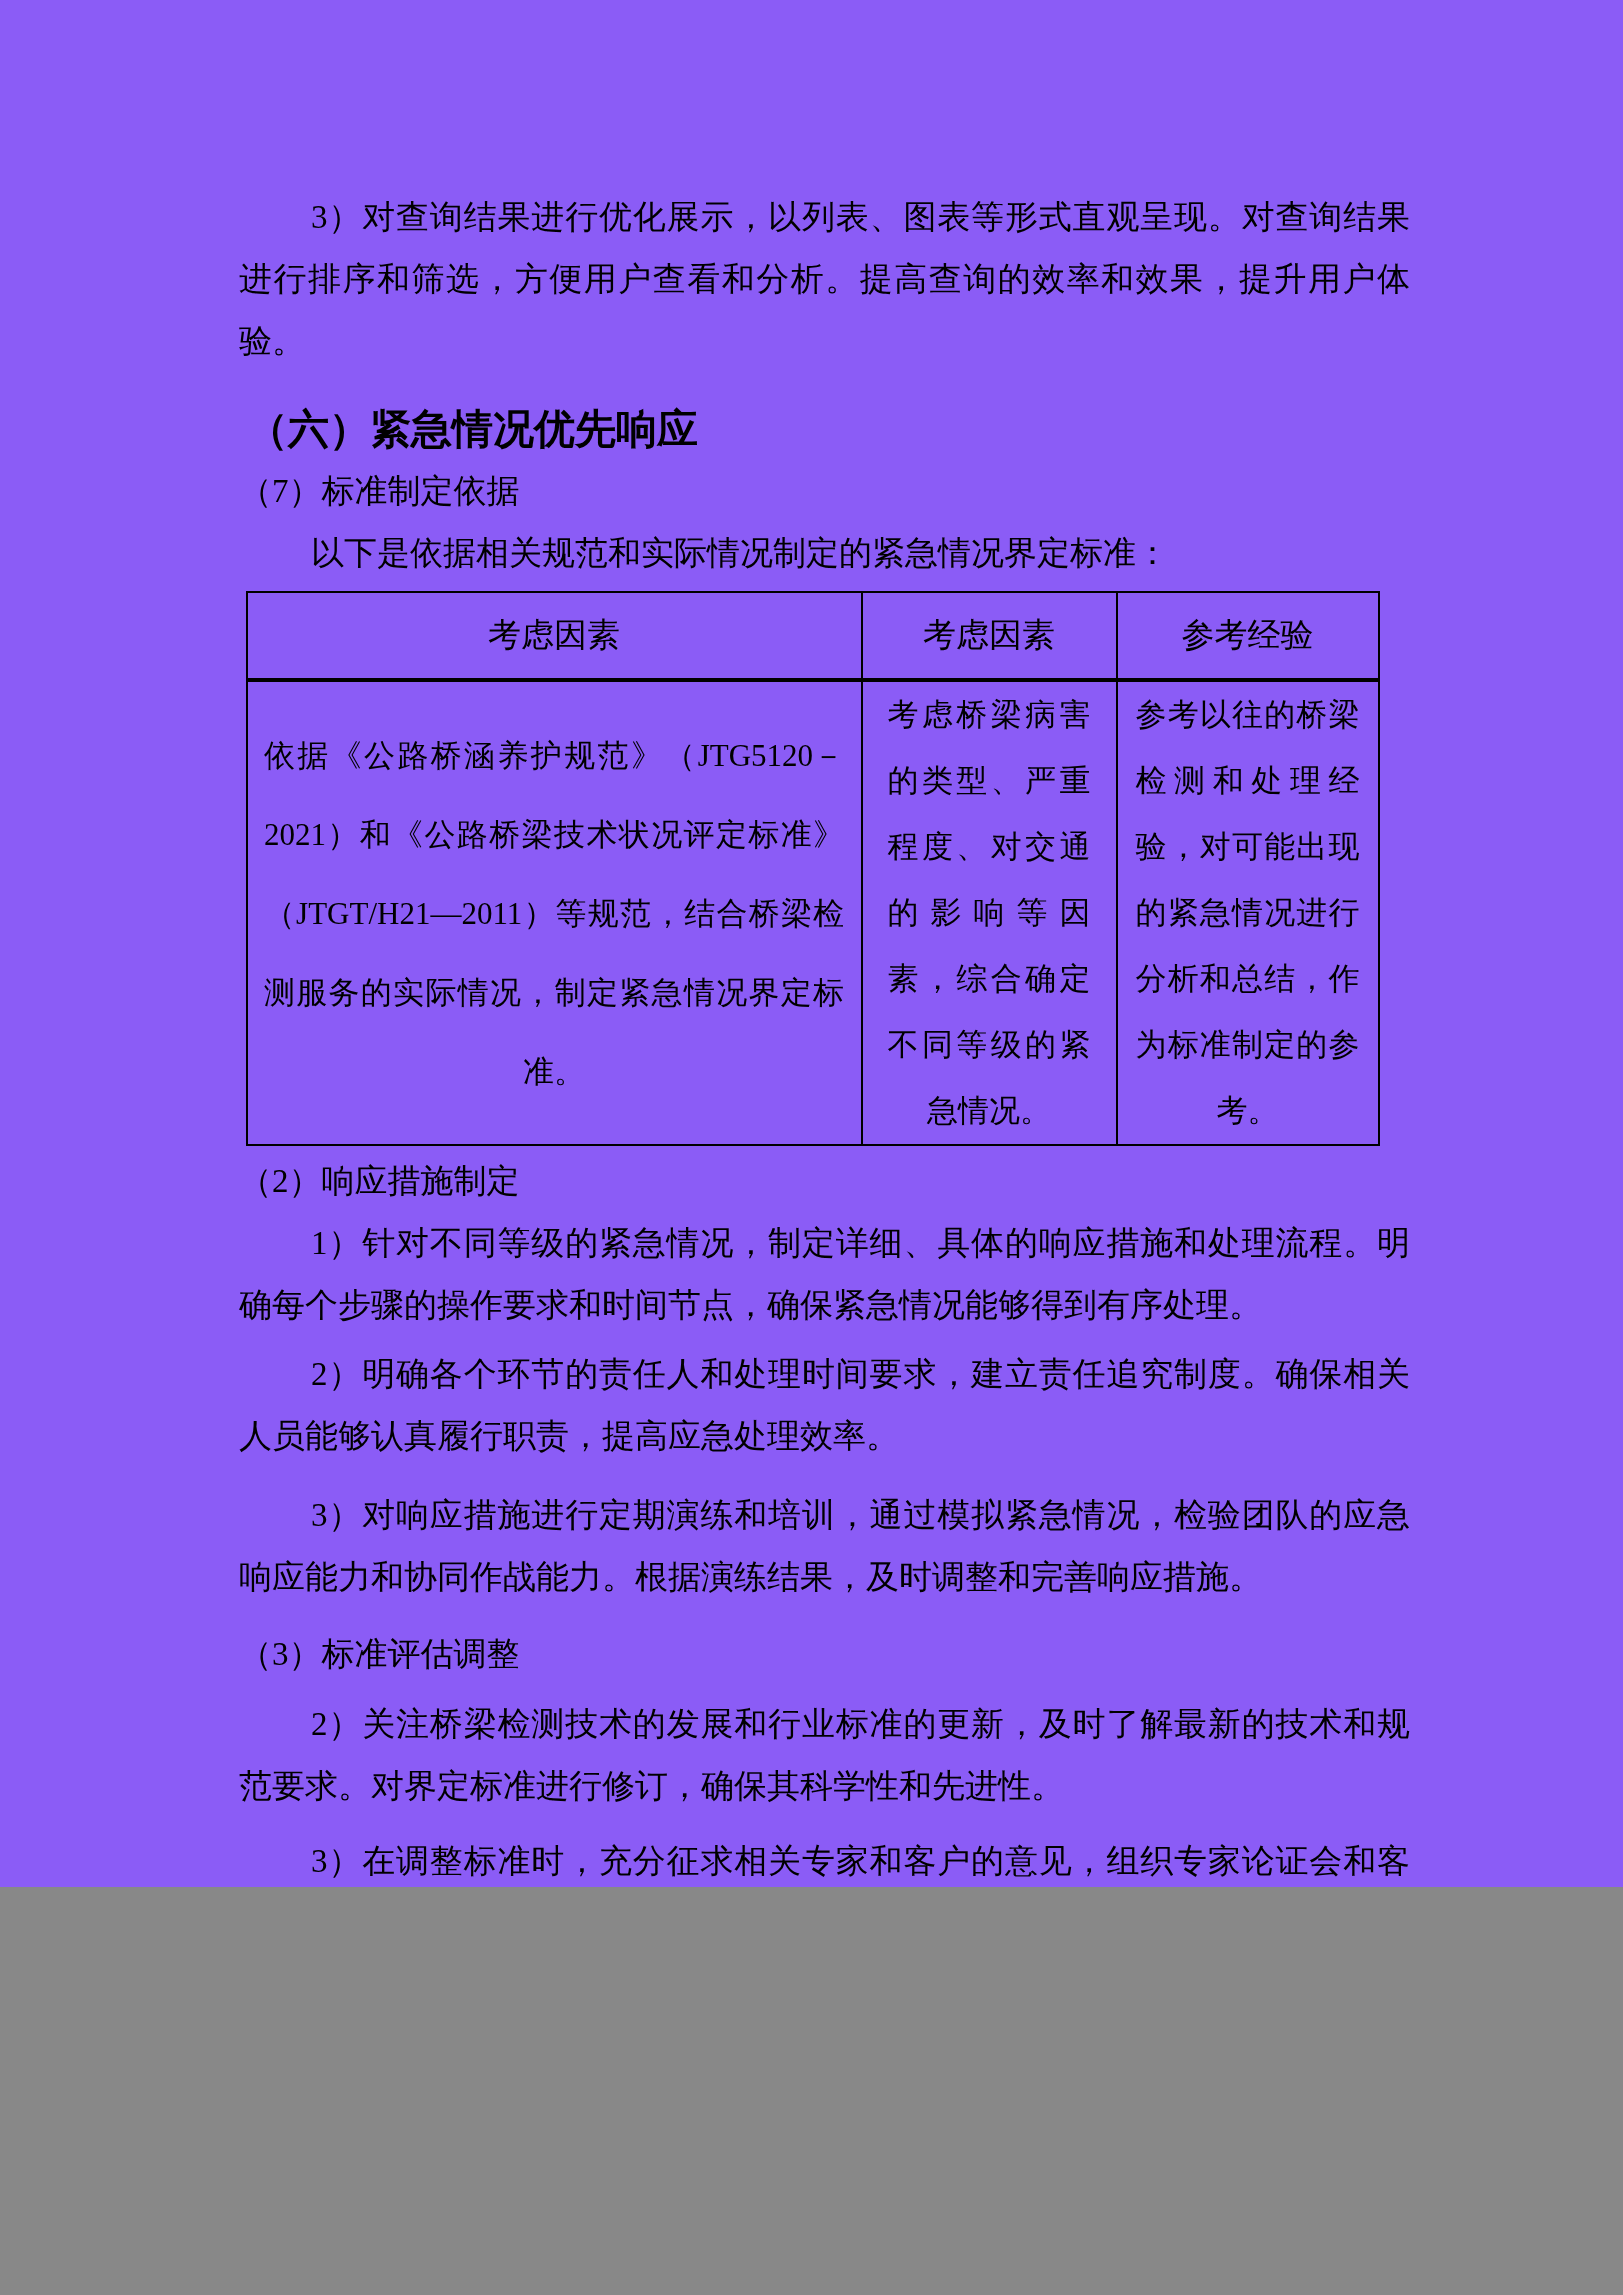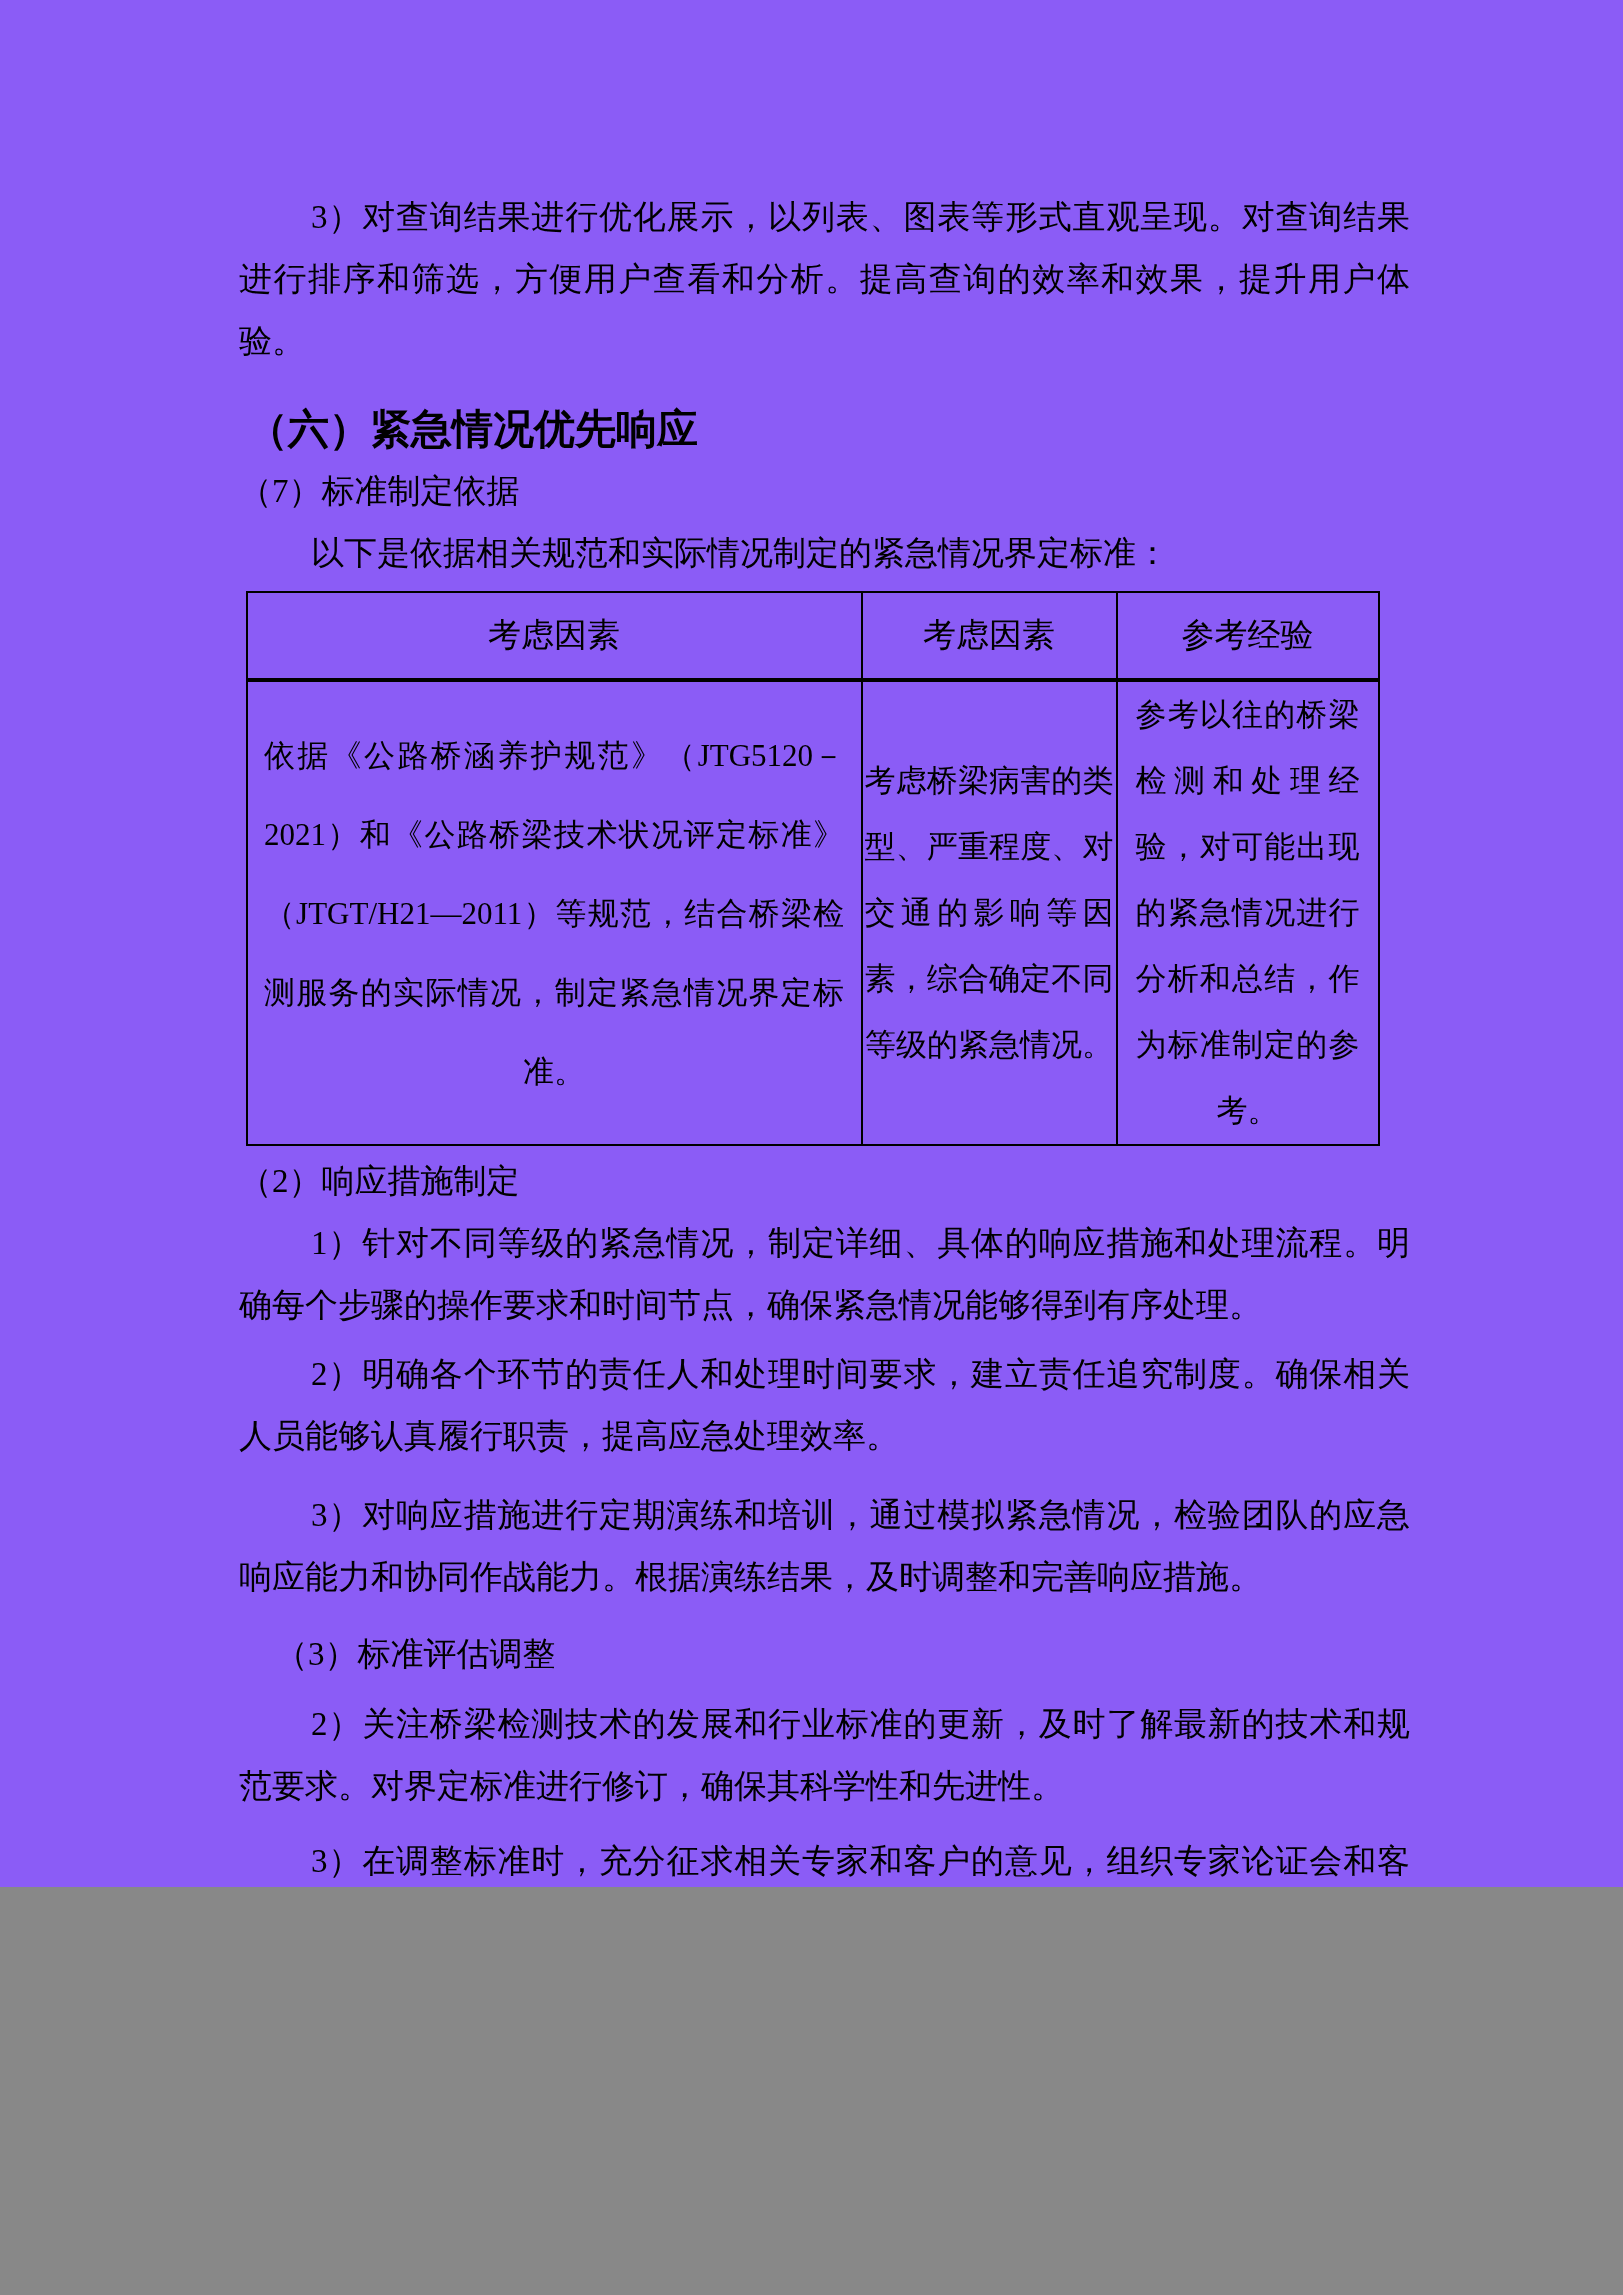--- a/index.html
+++ b/index.html
@@ -43,21 +43,21 @@
   .num-heading {
     margin: 0;
     font-size: 33px;
     line-height: 62px;
     font-weight: normal;
   }
   .mt6  { margin-top: 3.9px; }
   .mt11 { margin-top: 7.2px; }
   .mt13 { margin-top: 8.5px; }
   .mt20 { margin-top: 13px; }
-  .mt22 { margin-top: 14.4px; margin-left: 36px; }
+  .mt22 { margin-top: 14.4px; }
   .mt26 { margin-top: 17px; }
   table.criteria {
     margin: 7.2px 0 0 6.5px;
     border-collapse: collapse;
     table-layout: fixed;
     width: 1133px;
   }
   table.criteria td {
     border: 2.6px solid #000;
     vertical-align: middle;
@@ -79,21 +79,21 @@
     -moz-text-align-last: center;
     text-align-last: center;
   }
   td.cell-basis {
     font-size: 33px;
     line-height: 79px;
     padding: 0 16.4px;
   }
   td.cell-factors {
     line-height: 66px;
-    padding: 0 2px;
+    padding: 0 25px;
     font-size: 30px;
   }
   td.cell-exp {
     line-height: 66px;
     padding: 0 18px;
     font-size: 30px;
   }
 </style>
 </head>
 <body>

